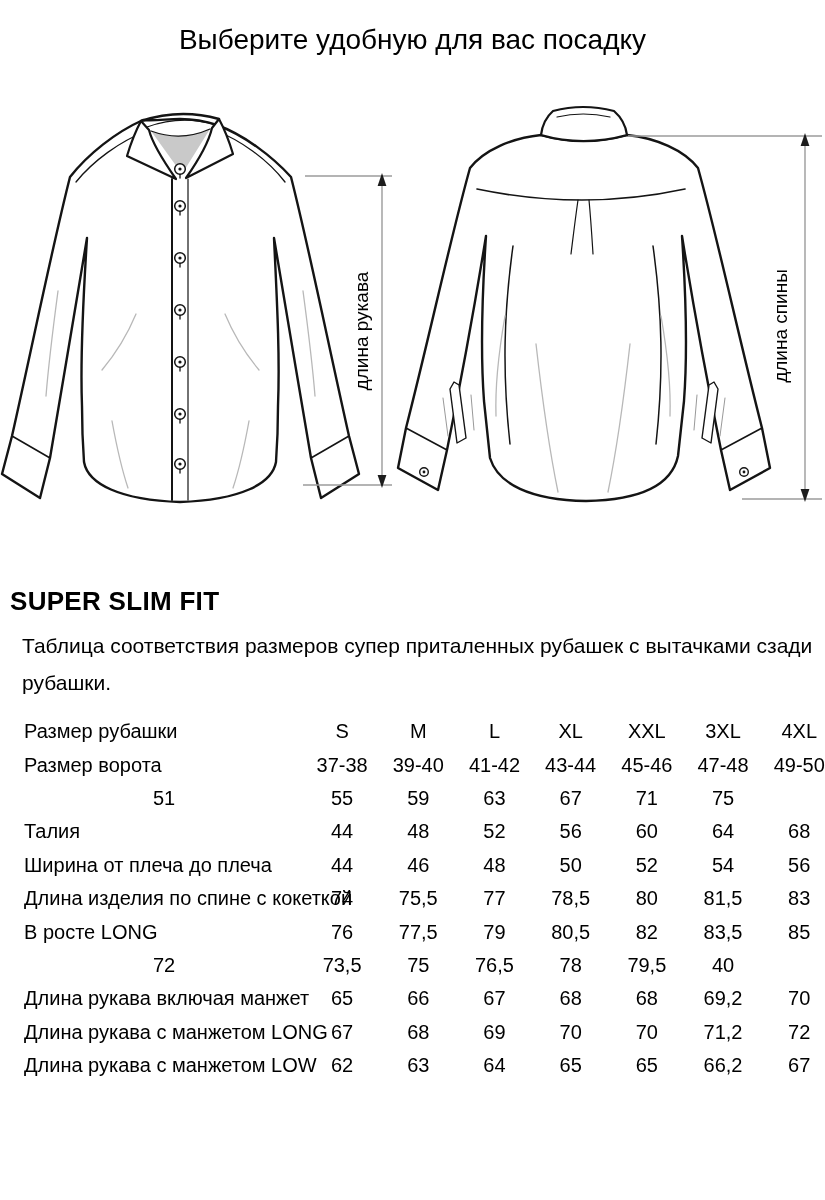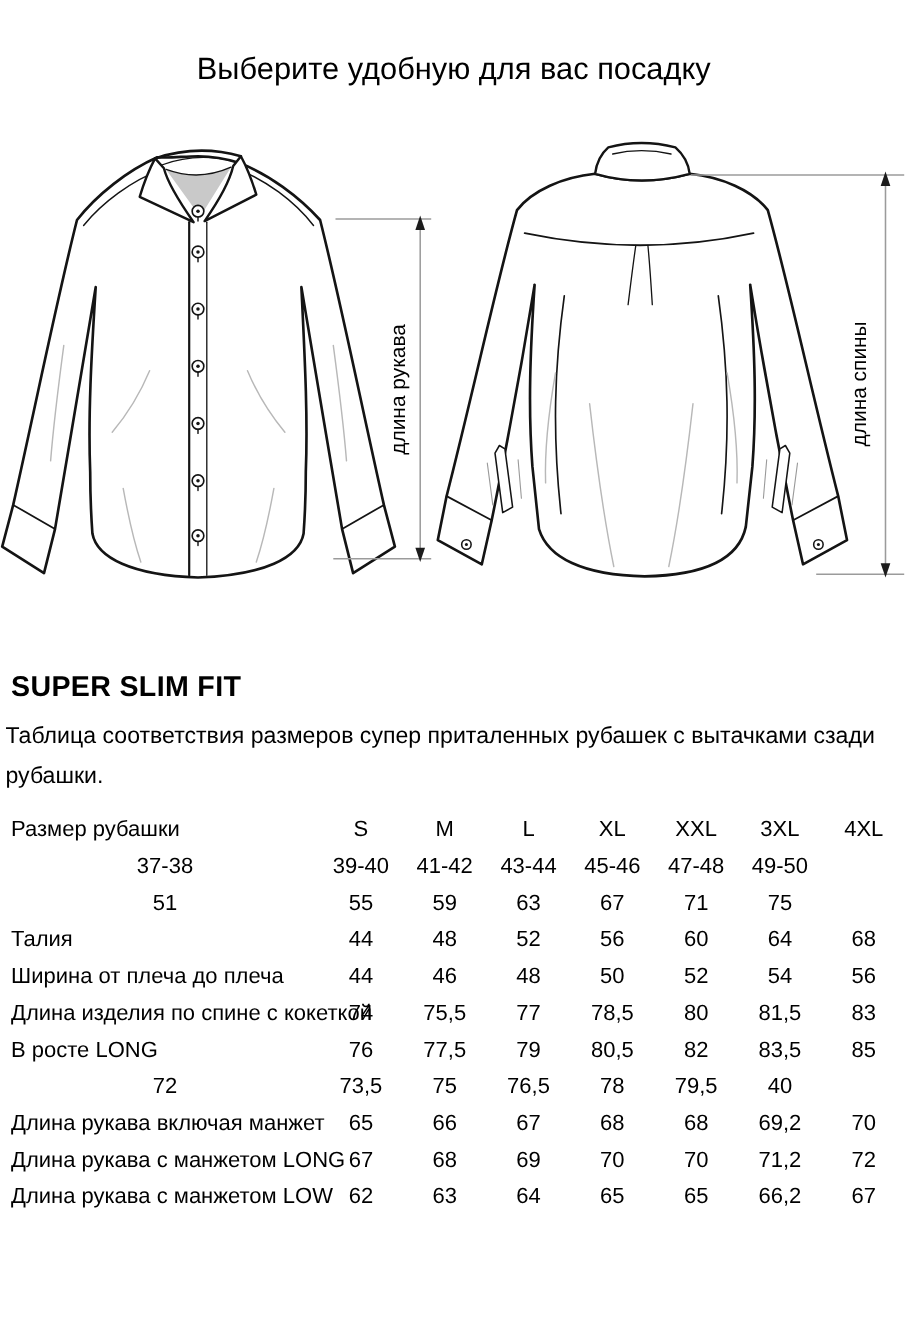--- a/index.html
+++ b/index.html
@@ -1,25 +1,25 @@
 <!DOCTYPE html>
 <html><head>
 <meta charset="utf-8">
 <style>
   html,body{margin:0;padding:0;background:#fff;}
   body{width:825px;height:1200px;overflow:hidden;color:#000;
        font-family:"Liberation Sans","DejaVu Sans",sans-serif;}
   .page{width:825px;height:1200px;position:relative;}
-  .title{font-size:28px;font-weight:400;text-align:center;margin:47px 0 0 0;}
+  .title{font-size:28px;font-weight:400;text-align:center;margin:24px 0 0 0;}
   .figure{margin-top:30px;height:470px;}
   .fit-heading{font-size:26px;font-weight:700;margin:30px 0 0 10px;letter-spacing:.3px;}
-  .fit-desc{font-size:21px;line-height:37px;margin:10px 0 0 5px;width:800px;}
+  .fit-desc{font-size:21px;line-height:37px;margin:10px 0 0 22px;width:800px;}
   #size-table{margin-top:14px;}
   .tr{display:grid;grid-template-columns:280px repeat(7,76.2px);height:33.4px;
-      align-items:center;padding-left:10px;}
+      align-items:center;padding-left:24px;}
   .td{font-size:20px;white-space:nowrap;}
   .td.val{text-align:center;}
   svg text{font-family:"Liberation Sans","DejaVu Sans",sans-serif;}
 </style>
 </head>
 <body>
 
 <div class="page">
 
   <h1 class="title">Выберите удобную для вас посадку</h1>
@@ -154,20 +154,21 @@
         <div class="td label">Размер рубашки</div>
         <div class="td val">S</div>
         <div class="td val">M</div>
         <div class="td val">L</div>
         <div class="td val">XL</div>
         <div class="td val">XXL</div>
         <div class="td val">3XL</div>
         <div class="td val">4XL</div>
       </div>
       <div class="tr">
+        <div class="td label">Размер ворота</div>
         <div class="td val">37-38</div>
         <div class="td val">39-40</div>
         <div class="td val">41-42</div>
         <div class="td val">43-44</div>
         <div class="td val">45-46</div>
         <div class="td val">47-48</div>
         <div class="td val">49-50</div>
       </div>
       <div class="tr">
         <div class="td val">51</div>

